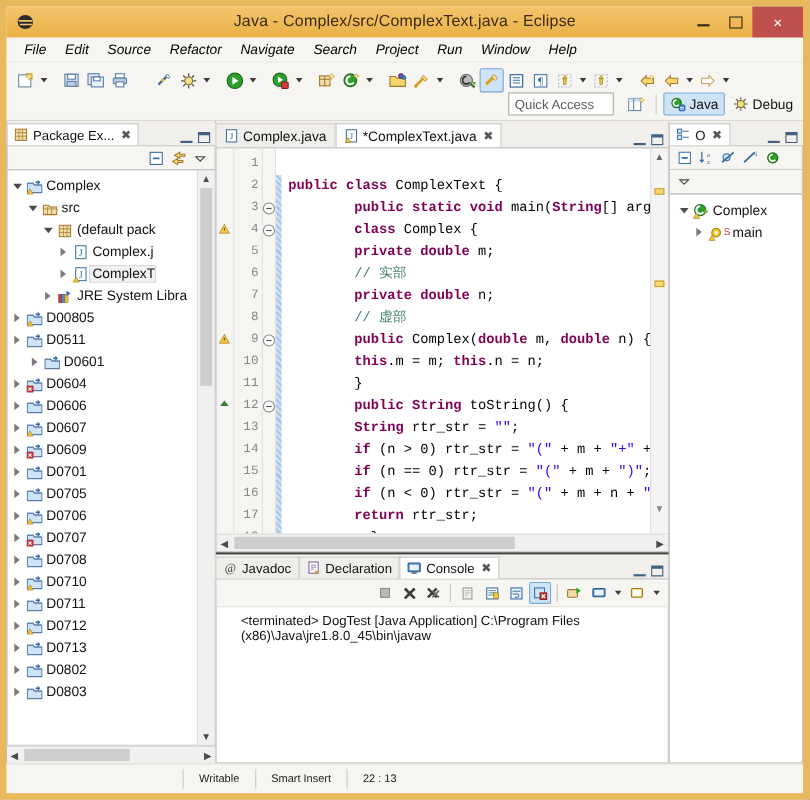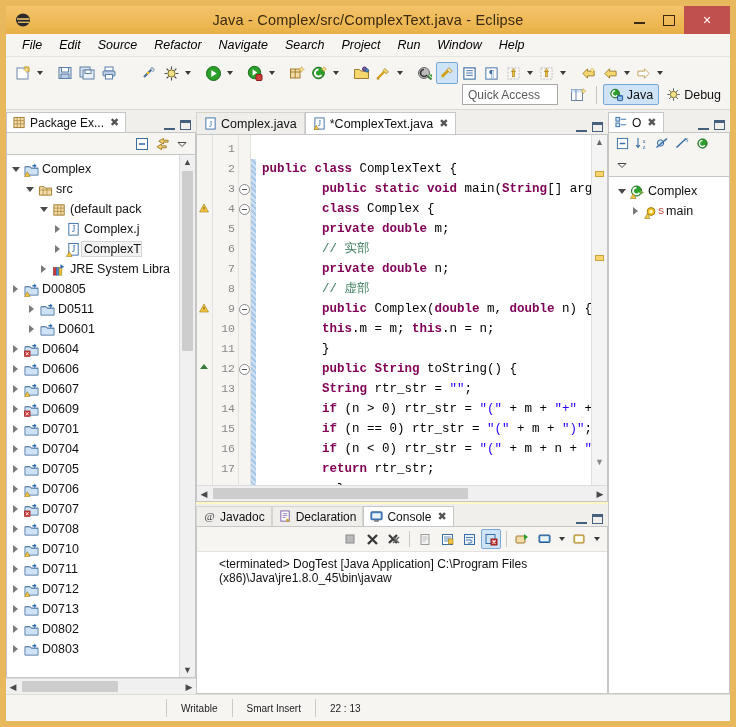--- a/index.html
+++ b/index.html
@@ -59,21 +59,21 @@
     background:#fff;border:1px solid #a9a9a9;box-sizing:border-box;
     display:flex;align-items:center;padding-left:5px;color:#5a5a5a;font-size:12px;
   }
   .persp{
     position:absolute;right:4px;top:26px;height:23px;display:flex;align-items:center;gap:2px;
   }
   .persp-sep{width:1px;height:18px;background:#c7c7c7;margin:0 4px;}
   .persp-btn{display:flex;align-items:center;gap:3px;padding:2px 5px;font-size:12.5px;color:#111;border-radius:2px;}
   .persp-btn.active{background:#cfe3f7;border:1px solid #7aa8d4;box-sizing:border-box;}
   
-  .body{flex:1 1 auto;display:flex;min-height:0;background:#fef9c3;}
+  .body{flex:1 1 auto;display:flex;min-height:0;background:#404040;}
   .col-left{width:190px;flex:0 0 190px;display:flex;flex-direction:column;min-width:0;}
   .col-mid{flex:1 1 auto;display:flex;flex-direction:column;min-width:0;}
   .col-right{width:122px;flex:0 0 122px;display:flex;flex-direction:column;min-width:0;}
   
   .vtabs{height:22px;flex:0 0 22px;display:flex;align-items:flex-end;background:#f0efec;position:relative;}
   .vtab{
     height:20px;display:flex;align-items:center;gap:4px;padding:0 6px;
     background:#fff;border:1px solid #c6c6c6;border-bottom:none;box-sizing:border-box;
     font-size:12px;color:#111;white-space:nowrap;
   }
@@ -536,21 +536,21 @@
               <span class="tico">
                 <svg width="15" height="15" viewBox="0 0 16 16">
                   <path d="M1 5h5.5l1.3 1.6H15V14H1z" fill="#cfe3f7" stroke="#5b7fa6"></path>
                   <path d="M1 5h5.5l1.3 1.6H15" fill="none" stroke="#5b7fa6"></path>
                   <path d="M11 1.5l2.5 2.5-2.5 2.5V4.8H9V3.2h2z" fill="#2a6ab0"></path>
                   <path d="M0.5 15.5l3-5.2 3 5.2z" fill="#f5c542" stroke="#9a7a16" stroke-width=".6"></path>
                 </svg>
               </span>
               <span class="tlabel">D00805</span>
             </div>
-            <div class="trow" style="padding-left: 18px;">
+            <div class="trow" style="padding-left: 2px;">
               <span class="twist closed"></span>
               <span class="tico">
                 <svg width="15" height="15" viewBox="0 0 16 16">
                   <path d="M1 5h5.5l1.3 1.6H15V14H1z" fill="#cfe3f7" stroke="#5b7fa6"></path>
                   <path d="M1 5h5.5l1.3 1.6H15" fill="none" stroke="#5b7fa6"></path>
                   <path d="M11 1.5l2.5 2.5-2.5 2.5V4.8H9V3.2h2z" fill="#2a6ab0"></path>
                 </svg>
               </span>
               <span class="tlabel">D0511</span>
             </div>
@@ -621,31 +621,20 @@
             <div class="trow" style="padding-left: 2px;">
               <span class="twist closed"></span>
               <span class="tico">
                 <svg width="15" height="15" viewBox="0 0 16 16">
                   <path d="M1 5h5.5l1.3 1.6H15V14H1z" fill="#cfe3f7" stroke="#5b7fa6"></path>
                   <path d="M1 5h5.5l1.3 1.6H15" fill="none" stroke="#5b7fa6"></path>
                   <path d="M11 1.5l2.5 2.5-2.5 2.5V4.8H9V3.2h2z" fill="#2a6ab0"></path>
                 </svg>
               </span>
               <span class="tlabel">D0701</span>
-            </div>
-            <div class="trow" style="padding-left: 2px;">
-              <span class="twist closed"></span>
-              <span class="tico">
-                <svg width="15" height="15" viewBox="0 0 16 16">
-                  <path d="M1 5h5.5l1.3 1.6H15V14H1z" fill="#cfe3f7" stroke="#5b7fa6"></path>
-                  <path d="M1 5h5.5l1.3 1.6H15" fill="none" stroke="#5b7fa6"></path>
-                  <path d="M11 1.5l2.5 2.5-2.5 2.5V4.8H9V3.2h2z" fill="#2a6ab0"></path>
-                </svg>
-              </span>
-              <span class="tlabel">D0704</span>
             </div>
             <div class="trow" style="padding-left: 2px;">
               <span class="twist closed"></span>
               <span class="tico">
                 <svg width="15" height="15" viewBox="0 0 16 16">
                   <path d="M1 5h5.5l1.3 1.6H15V14H1z" fill="#cfe3f7" stroke="#5b7fa6"></path>
                   <path d="M1 5h5.5l1.3 1.6H15" fill="none" stroke="#5b7fa6"></path>
                   <path d="M11 1.5l2.5 2.5-2.5 2.5V4.8H9V3.2h2z" fill="#2a6ab0"></path>
                 </svg>
               </span>

